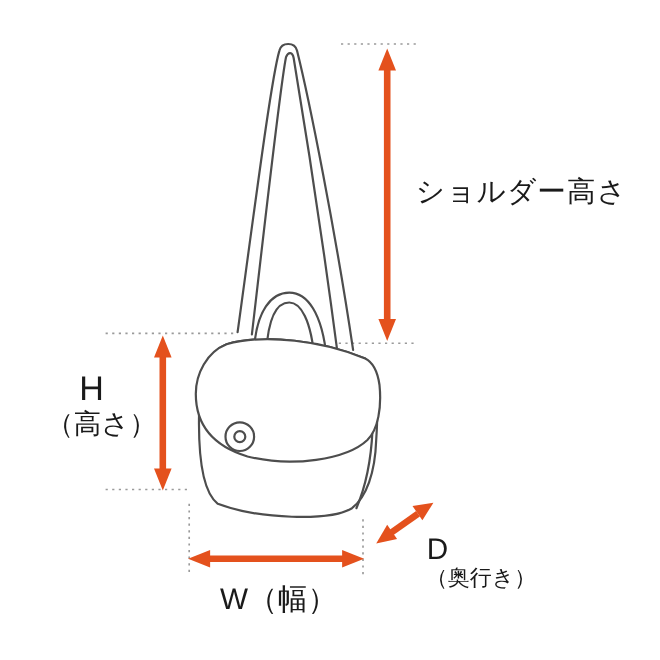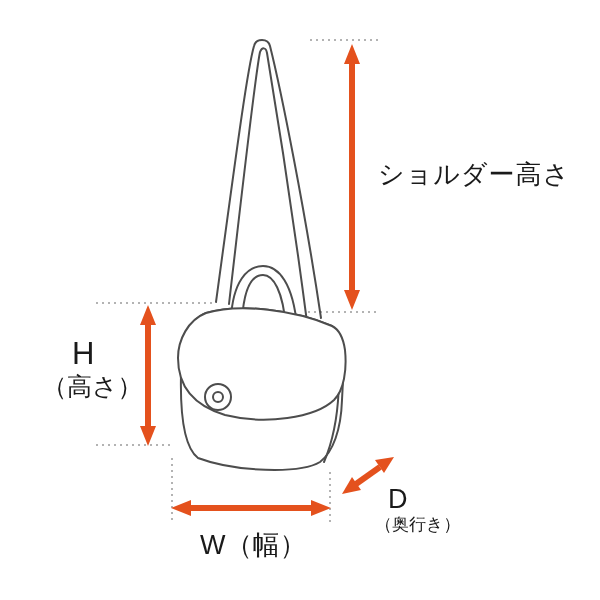--- a/index.html
+++ b/index.html
@@ -24,21 +24,21 @@
     position:absolute;
     color:var(--text);
     white-space:nowrap;
     line-height:1.15;
   }
   .lbl-shoulder{left:378px;top:160px;font-size:26px;letter-spacing:1px;}
   .lbl-h{left:72px;top:336px;font-size:31px;}
   .lbl-h-sub{left:42px;top:372px;font-size:25px;}
   .lbl-w{left:200px;top:530px;font-size:27px;}
   .lbl-d{left:388px;top:484px;font-size:27px;}
-  .lbl-d-sub{left:375px;top:515px;font-size:17px;}
+  .lbl-d-sub{left:387px;top:515px;font-size:20px;}
 
   .art{fill:none;stroke:var(--ink);stroke-width:2;stroke-linecap:round;stroke-linejoin:round;}
   .art-fill{fill:#ffffff;stroke:var(--ink);stroke-width:2;stroke-linejoin:round;}
   .dot{stroke:var(--dotted);stroke-width:1.5;stroke-dasharray:2 4;fill:none;}
   .arrow-shaft{stroke:var(--arrow);stroke-width:6;fill:none;}
   .arrow-head{fill:var(--arrow);stroke:none;}
 </style>
 </head>
 <body>
 

